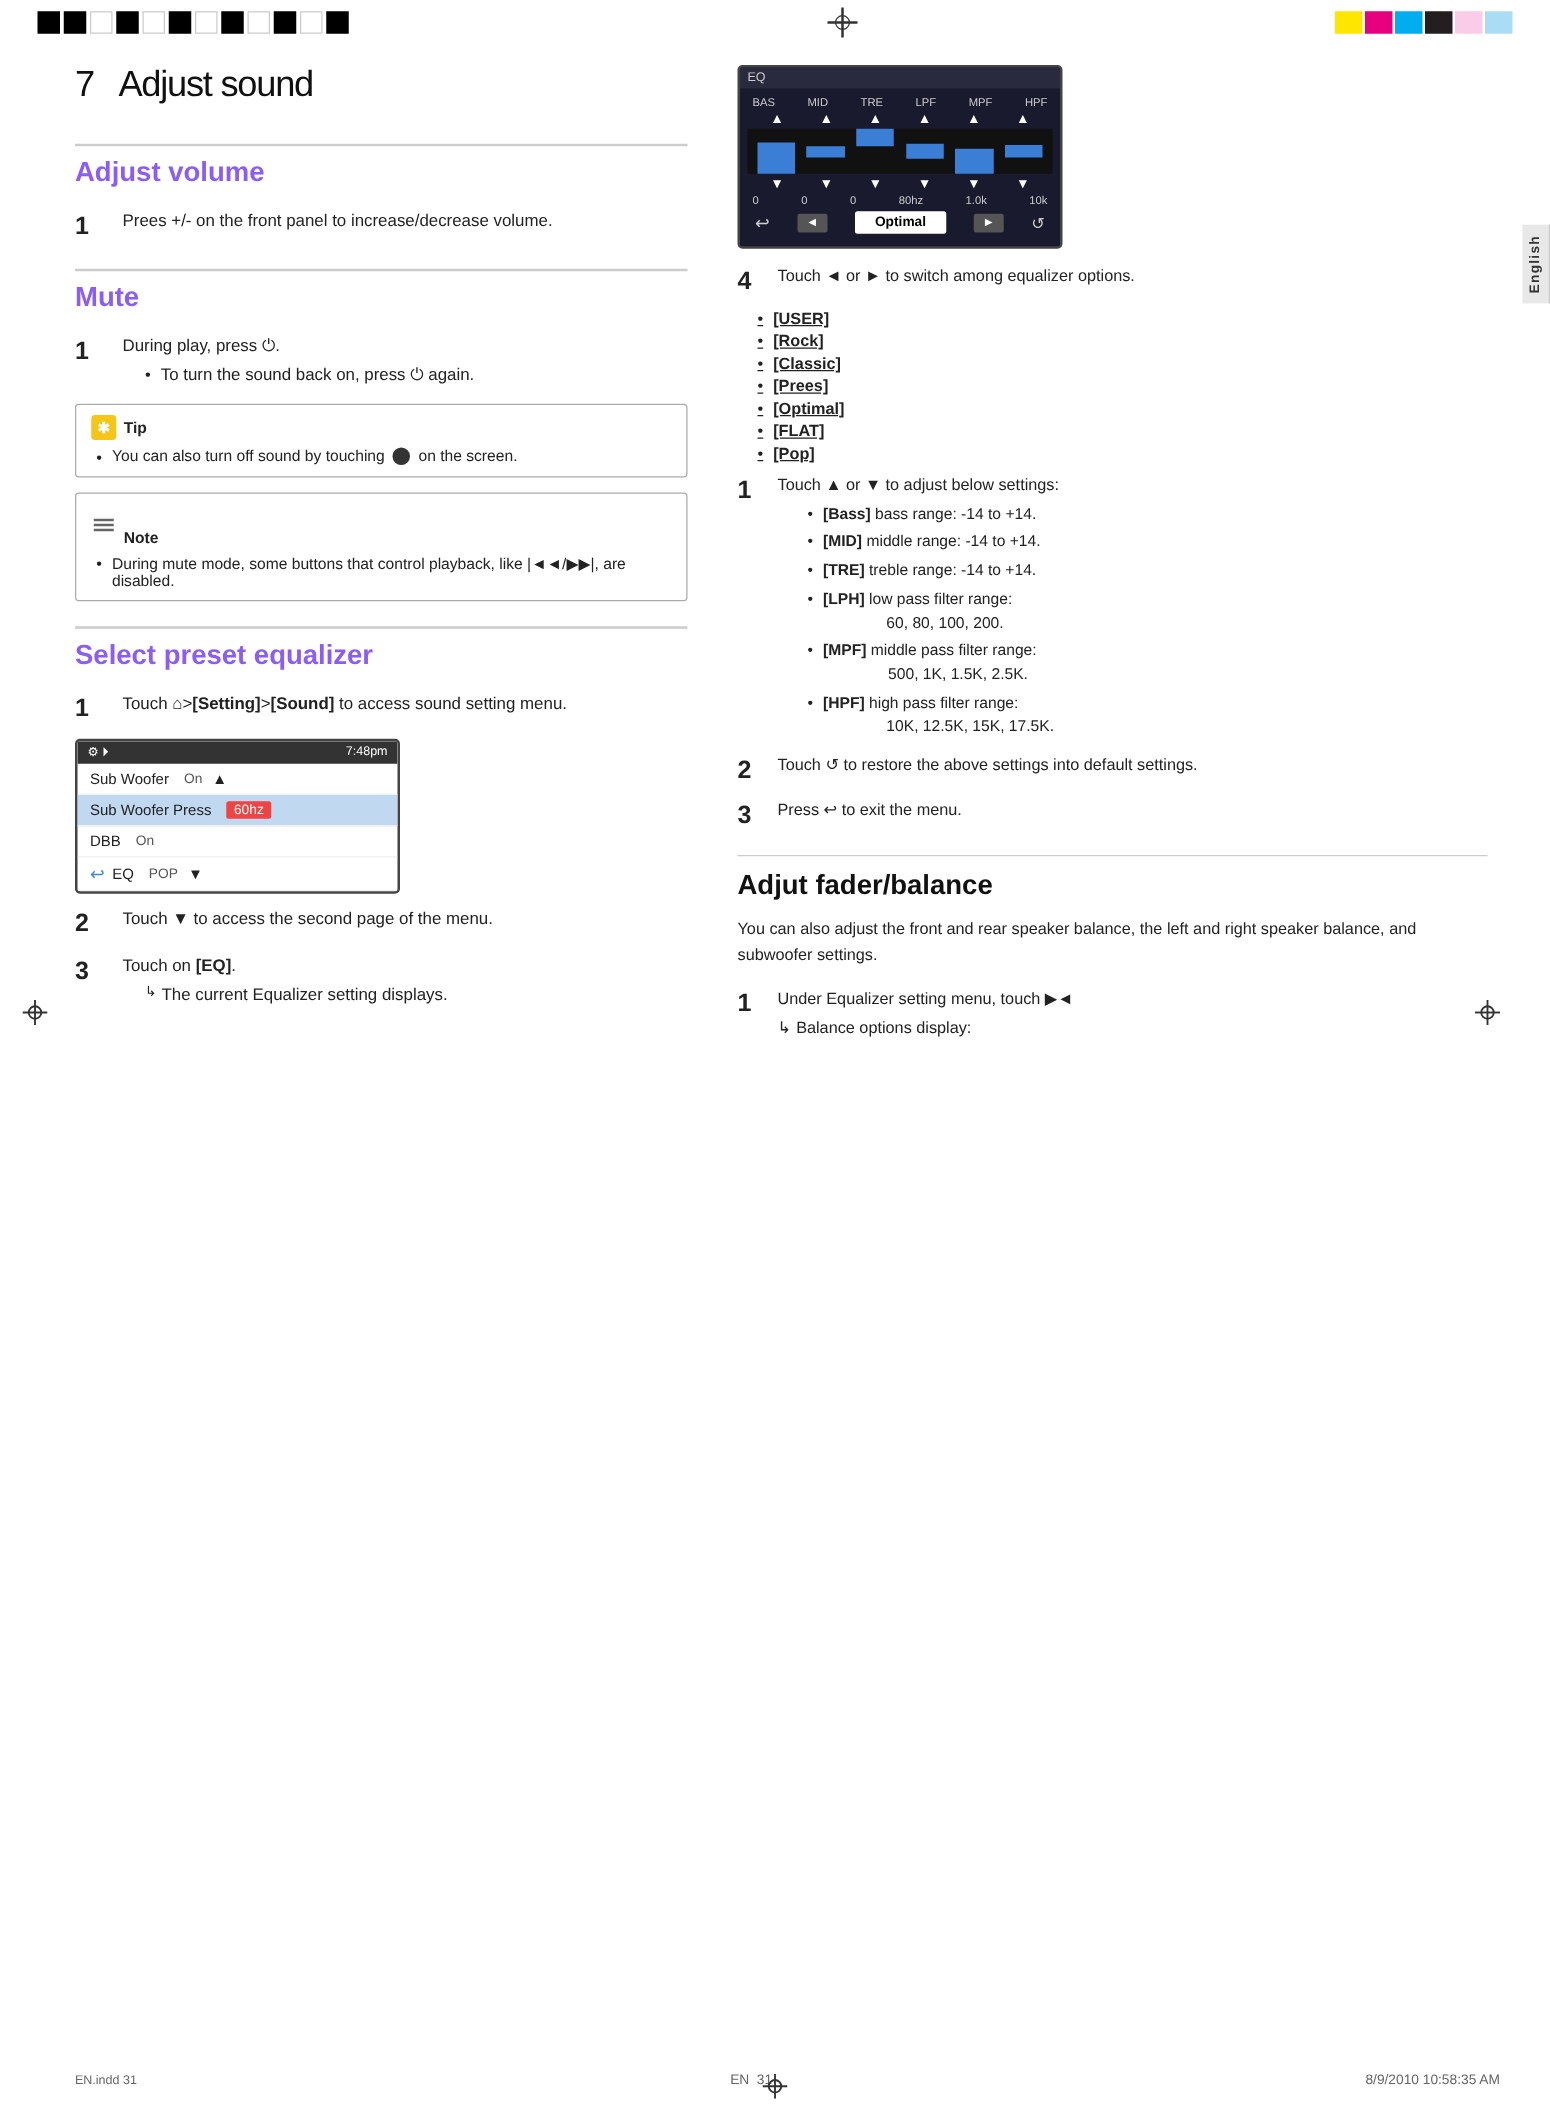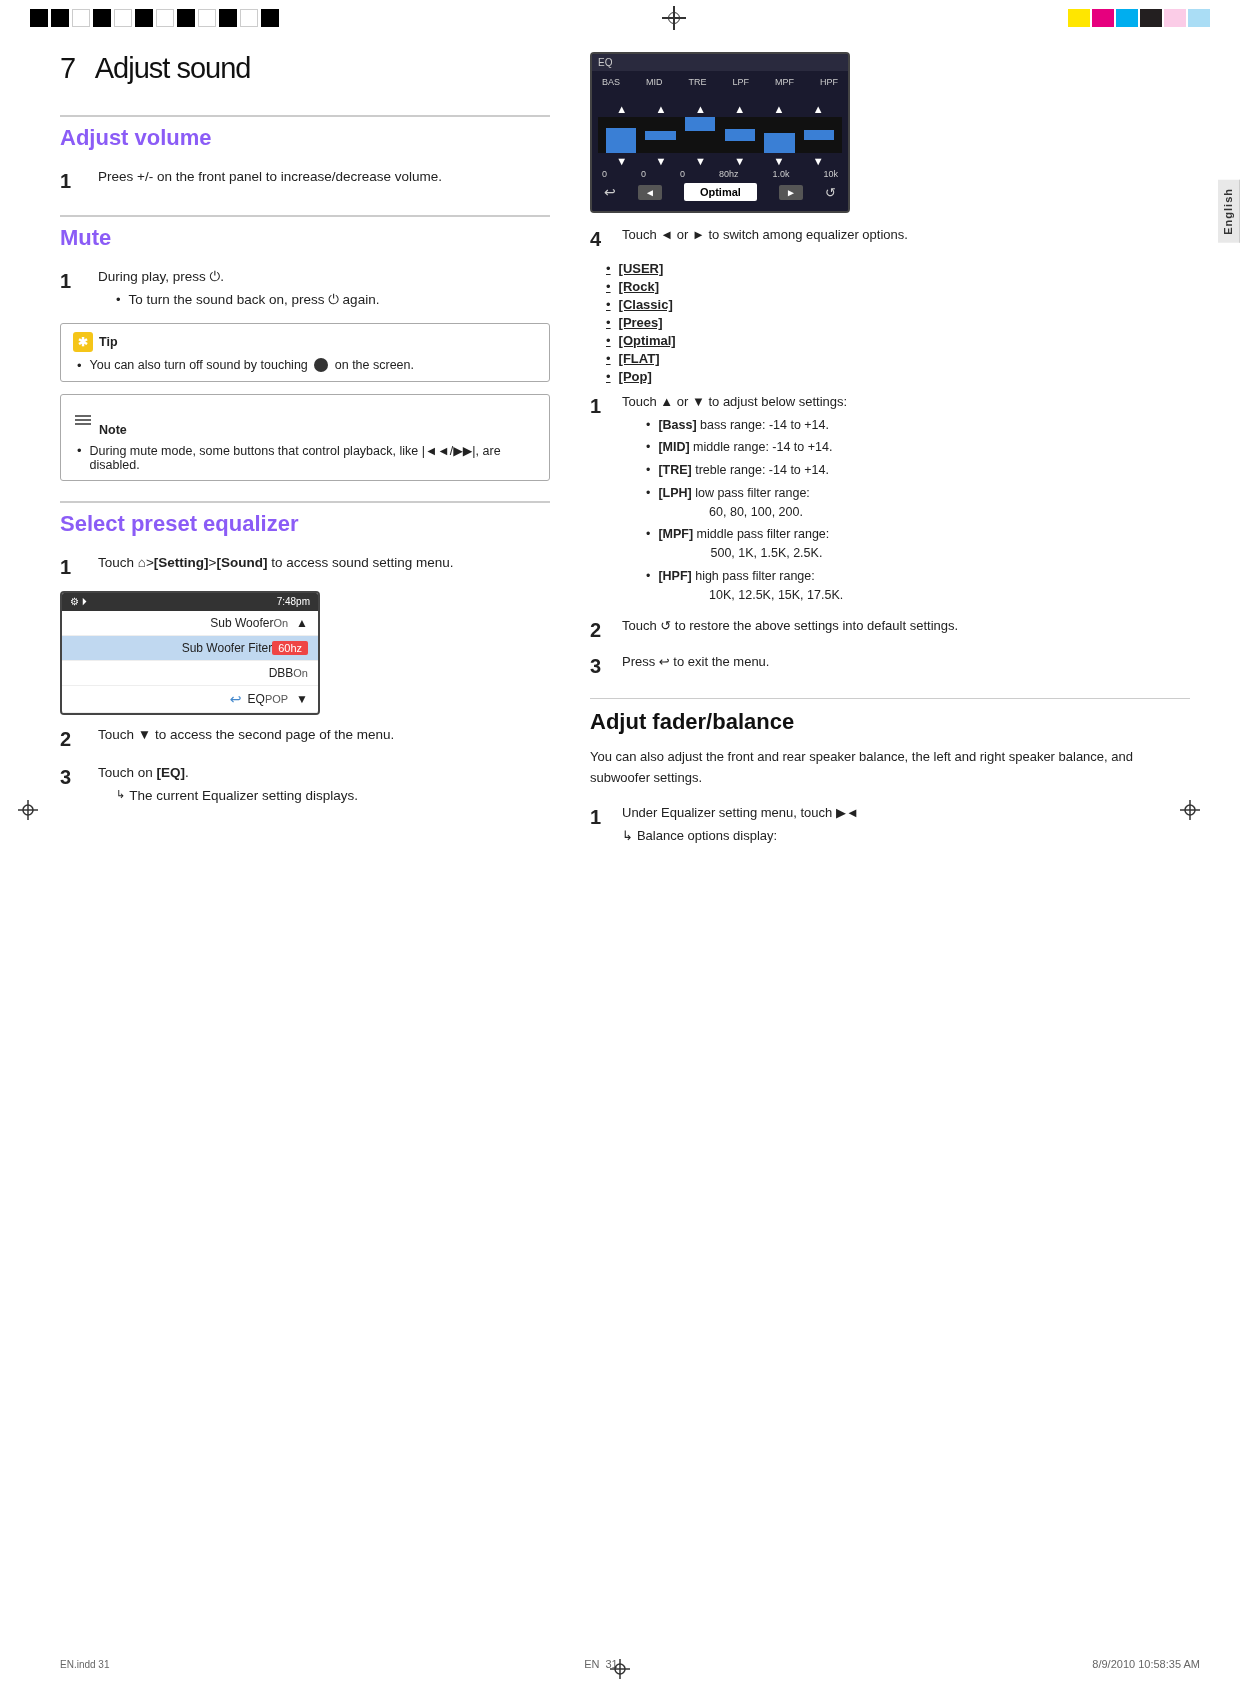--- a/index.html
+++ b/index.html
@@ -222,21 +222,21 @@
     .screen-body {
       padding: 6px;
       background: #1a1a2e;
     }
     .eq-labels {
       display: flex;
       justify-content: space-between;
       padding: 0 4px;
       font-size: 9px;
       color: #ccc;
-      margin-bottom: 16px;
+      margin-bottom: 2px;
     }
     .eq-values {
       display: flex;
       justify-content: space-between;
       padding: 0 4px;
       font-size: 9px;
       color: #ccc;
       margin-bottom: 4px;
     }
     .screen-controls {
@@ -281,24 +281,25 @@
       display: flex;
       align-items: center;
       justify-content: space-between;
       padding: 3px 8px;
       font-size: 10px;
       color: #fff;
     }
     .settings-row {
       display: flex;
       align-items: center;
-      justify-content: flex-end;
+      justify-content: flex-start;
       padding: 5px 10px;
       font-size: 12px;
       border-bottom: 1px solid #eee;
+      gap: 12px;
     }
     .settings-row.highlighted {
       background: #c0d8f0;
     }
     .settings-row .row-value {
       font-size: 11px;
       color: #555;
     }
     .settings-row .row-value.blue-bg {
       background: #ef4444;
@@ -537,21 +538,21 @@
         <span>7:48pm</span>
       </div>
       <div class="settings-row">
         <span>Sub Woofer</span>
         <span style="display:flex;gap:8px;align-items:center;">
           <span class="row-value">On</span>
           <span>▲</span>
         </span>
       </div>
       <div class="settings-row highlighted">
-        <span>Sub Woofer Fiter</span>
+        <span>Sub Woofer Press</span>
         <span class="row-value blue-bg">60hz</span>
       </div>
       <div class="settings-row">
         <span>DBB</span>
         <span class="row-value">On</span>
       </div>
       <div class="settings-row">
         <span style="display:flex;gap:6px;align-items:center;">
           <span style="color:#4488cc;font-size:14px;">↩</span>
           <span>EQ</span>

